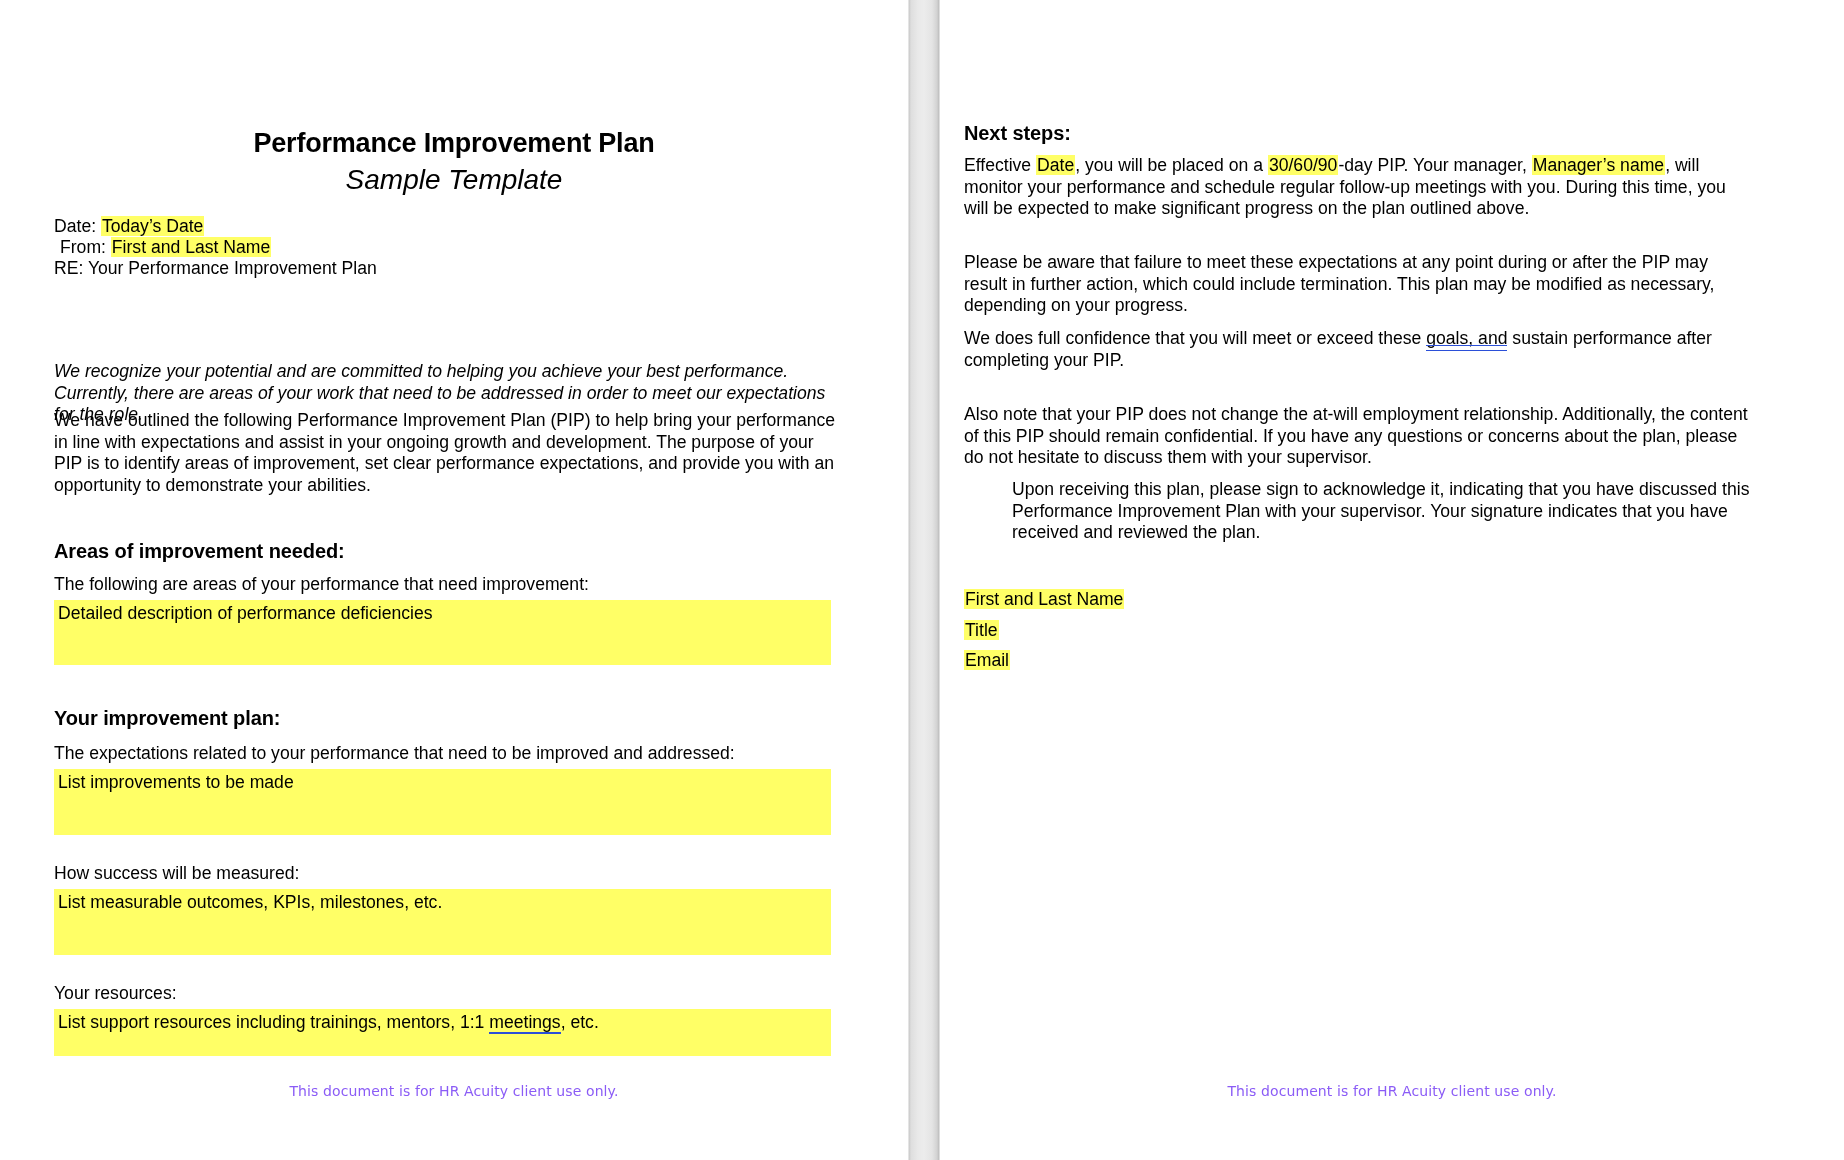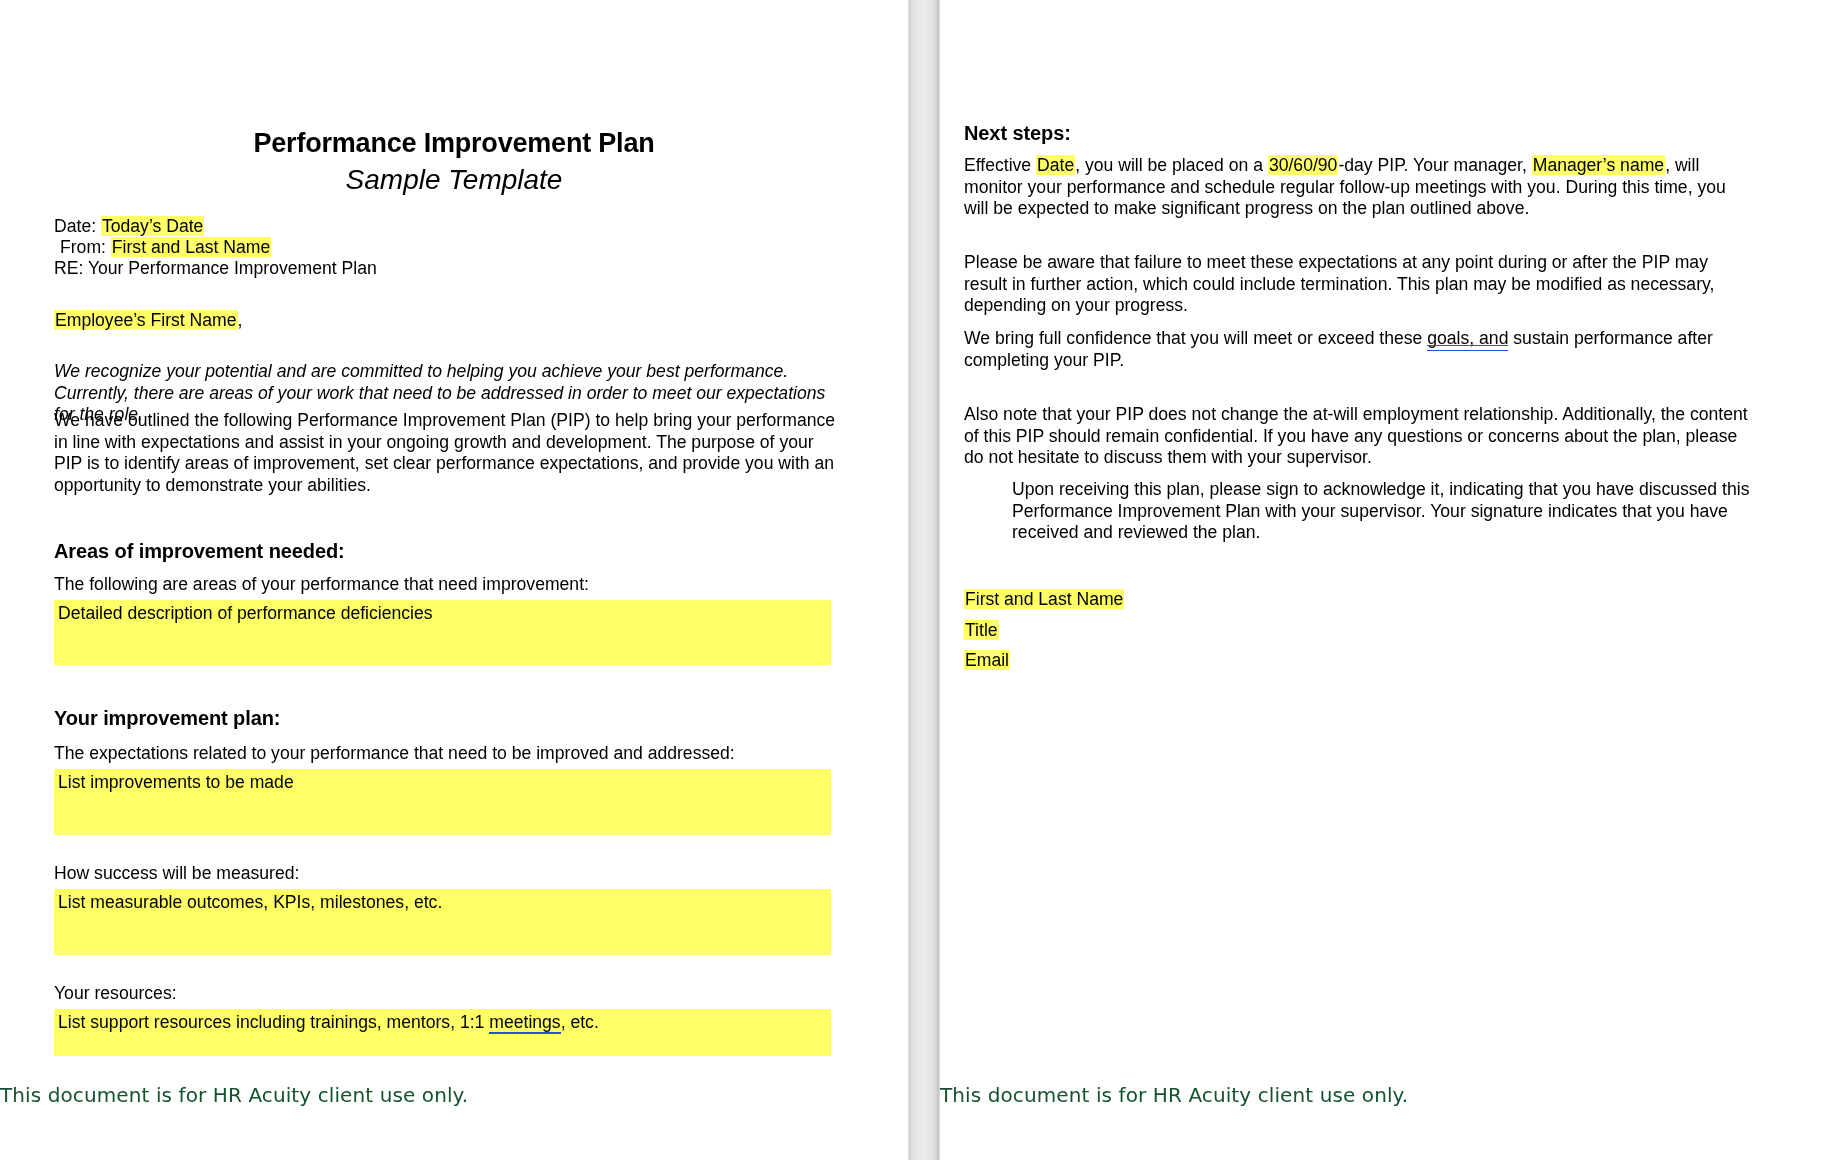--- a/index.html
+++ b/index.html
@@ -126,23 +126,23 @@
     right: 0;
     bottom: -3px;
     height: 4px;
     border-top: 1px solid #2b4fd8;
     border-bottom: 1px solid #2b4fd8;
   }
 
   .footer-note {
     position: absolute;
     width: 100%;
-    text-align: left;
-    font-size: 20px;
-    color: #14532d;
+    text-align: center;
+    font-size: 14px;
+    color: #8b5cf6;
     font-family: "DejaVu Sans", sans-serif;
     letter-spacing: 0.1px;
   }
 
   .abs { position: absolute; }
 </style>
 </head>
 <body>
 
 <div class="doc-viewer">
@@ -157,23 +157,20 @@
       <div class="abs meta-line" style="left:54px; top:216px; width:760px;">
         <span>Date:</span>
         <span class="hl">Today’s Date</span>
       </div>
       <div class="abs meta-line" style="left:60px; top:237px; width:760px;">
         <span>From:</span>
         <span class="hl">First and Last Name</span>
       </div>
       <div class="abs meta-line" style="left:54px; top:258px; width:760px;">RE: Your Performance Improvement Plan</div>
 
-      <div class="abs body-text" style="left:54px; top:310px; width:760px;">
-        <span class="hl">Employee’s First Name</span><span>,</span>
-      </div>
 
       <div class="abs body-text" style="left:54px; top:361px; width:790px;font-style:italic;">We recognize your potential and are committed to helping you achieve your best performance. Currently, there are areas of your work that need to be addressed in order to meet our expectations for the role.</div>
 
       <div class="abs body-text" style="left:54px; top:410px; width:790px;">We have outlined the following Performance Improvement Plan (PIP) to help bring your performance in line with expectations and assist in your ongoing growth and development. The purpose of your PIP is to identify areas of improvement, set clear performance expectations, and provide you with an opportunity to demonstrate your abilities.</div>
 
       <div class="abs section-heading" style="left:54px; top:540px; width:790px;">Areas of improvement needed:</div>
       <div class="abs body-text" style="left:54px; top:574px; width:790px;">The following are areas of your performance that need improvement:</div>
       <div class="abs fill-block" style="left:54px; top:600px; width:777px; height:65px;">Detailed description of performance deficiencies</div>
 
       <div class="abs section-heading" style="left:54px; top:707px; width:790px;">Your improvement plan:</div>
@@ -199,21 +196,21 @@
 
       <div class="abs section-heading" style="left:24px; top:122px; width:790px;">Next steps:</div>
 
       <div class="abs body-text" style="left:24px; top:155px; width:786px;">
         <span>Effective </span><span class="hl">Date</span><span>, you will be placed on a </span><span class="hl">30/60/90</span><span>-day PIP. Your manager, </span><span class="hl">Manager’s name</span><span>, will monitor your performance and schedule regular follow-up meetings with you. During this time, you will be expected to make significant progress on the plan outlined above.</span>
       </div>
 
       <div class="abs body-text" style="left:24px; top:252px; width:786px;">Please be aware that failure to meet these expectations at any point during or after the PIP may result in further action, which could include termination. This plan may be modified as necessary, depending on your progress.</div>
 
       <div class="abs body-text" style="left:24px; top:328px; width:786px;">
-        <span>We bring full confidence that you will meet or exceed these </span><span class="grammar">goals, and</span><span> sustain performance after completing your PIP.</span>
+        <span>We does full confidence that you will meet or exceed these </span><span class="grammar">goals, and</span><span> sustain performance after completing your PIP.</span>
       </div>
 
       <div class="abs body-text" style="left:24px; top:404px; width:786px;">Also note that your PIP does not change the at-will employment relationship. Additionally, the content of this PIP should remain confidential. If you have any questions or concerns about the plan, please do not hesitate to discuss them with your supervisor.</div>
 
       <div class="abs body-text" style="left:24px; top:479px; width:786px;margin-left:48px;">Upon receiving this plan, please sign to acknowledge it, indicating that you have discussed this Performance Improvement Plan with your supervisor. Your signature indicates that you have received and reviewed the plan.</div>
 
       <div class="abs body-text" style="left:24px; top:589px;">
         <span class="hl">First and Last Name</span>
       </div>
       <div class="abs body-text" style="left:24px; top:620px;">

